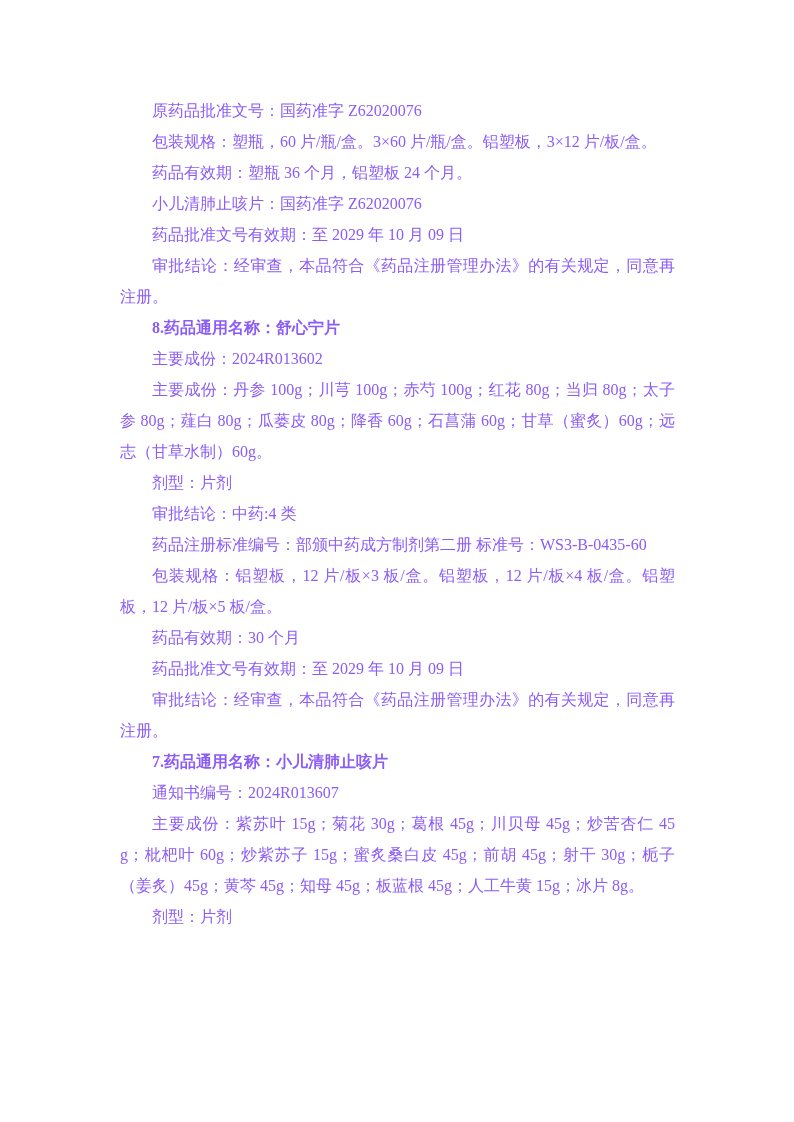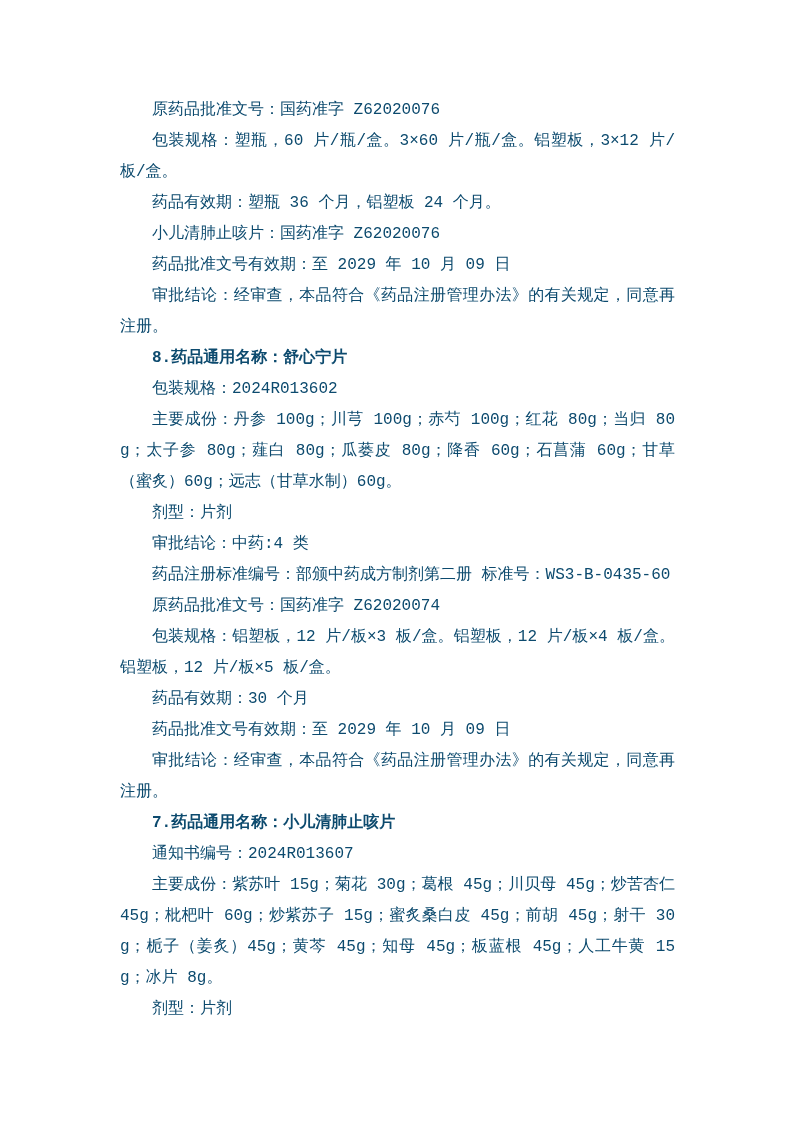--- a/index.html
+++ b/index.html
@@ -6,22 +6,22 @@
     margin: 0;
     padding: 0;
     background: #ffffff;
   }
   .page {
     position: relative;
     width: 794px;
     height: 1122px;
     background: #ffffff;
     overflow: hidden;
-    font-family: Liberation Mono, monospace;
-    color: #0c4a6e;
+    font-family: Liberation Serif, serif;
+    color: #8b5cf6;
   }
   .content {
     position: absolute;
     left: 120px;
     top: 95px;
     width: 555px;
   }
   p.para {
     margin: 0;
     padding: 0;
@@ -42,26 +42,25 @@
 <div class="page">
   <div class="content">
     <p class="para">原药品批准文号：国药准字 Z62020076</p>
     <p class="para">包装规格：塑瓶，60 片/瓶/盒。3×60 片/瓶/盒。铝塑板，3×12 片/板/盒。</p>
     <p class="para">药品有效期：塑瓶 36 个月，铝塑板 24 个月。</p>
     <p class="para">小儿清肺止咳片：国药准字 Z62020076</p>
     <p class="para">药品批准文号有效期：至 2029 年 10 月 09 日</p>
     <p class="para">审批结论：经审查，本品符合《药品注册管理办法》的有关规定，同意再注册。</p>
 
     <p class="para heading">8.药品通用名称：舒心宁片</p>
-    <p class="para">包装规格：2024R013602</p>
+    <p class="para">主要成份：2024R013602</p>
     <p class="para">主要成份：丹参 100g；川芎 100g；赤芍 100g；红花 80g；当归 80g；太子参 80g；薤白 80g；瓜蒌皮 80g；降香 60g；石菖蒲 60g；甘草（蜜炙）60g；远志（甘草水制）60g。</p>
     <p class="para">剂型：片剂</p>
     <p class="para">审批结论：中药:4 类</p>
     <p class="para">药品注册标准编号：部颁中药成方制剂第二册 标准号：WS3-B-0435-60</p>
-    <p class="para">原药品批准文号：国药准字 Z62020074</p>
     <p class="para">包装规格：铝塑板，12 片/板×3 板/盒。铝塑板，12 片/板×4 板/盒。铝塑板，12 片/板×5 板/盒。</p>
     <p class="para">药品有效期：30 个月</p>
     <p class="para">药品批准文号有效期：至 2029 年 10 月 09 日</p>
     <p class="para">审批结论：经审查，本品符合《药品注册管理办法》的有关规定，同意再注册。</p>
 
     <p class="para heading">7.药品通用名称：小儿清肺止咳片</p>
     <p class="para">通知书编号：2024R013607</p>
     <p class="para">主要成份：紫苏叶 15g；菊花 30g；葛根 45g；川贝母 45g；炒苦杏仁 45g；枇杷叶 60g；炒紫苏子 15g；蜜炙桑白皮 45g；前胡 45g；射干 30g；栀子（姜炙）45g；黄芩 45g；知母 45g；板蓝根 45g；人工牛黄 15g；冰片 8g。</p>
     <p class="para">剂型：片剂</p>
   </div>

